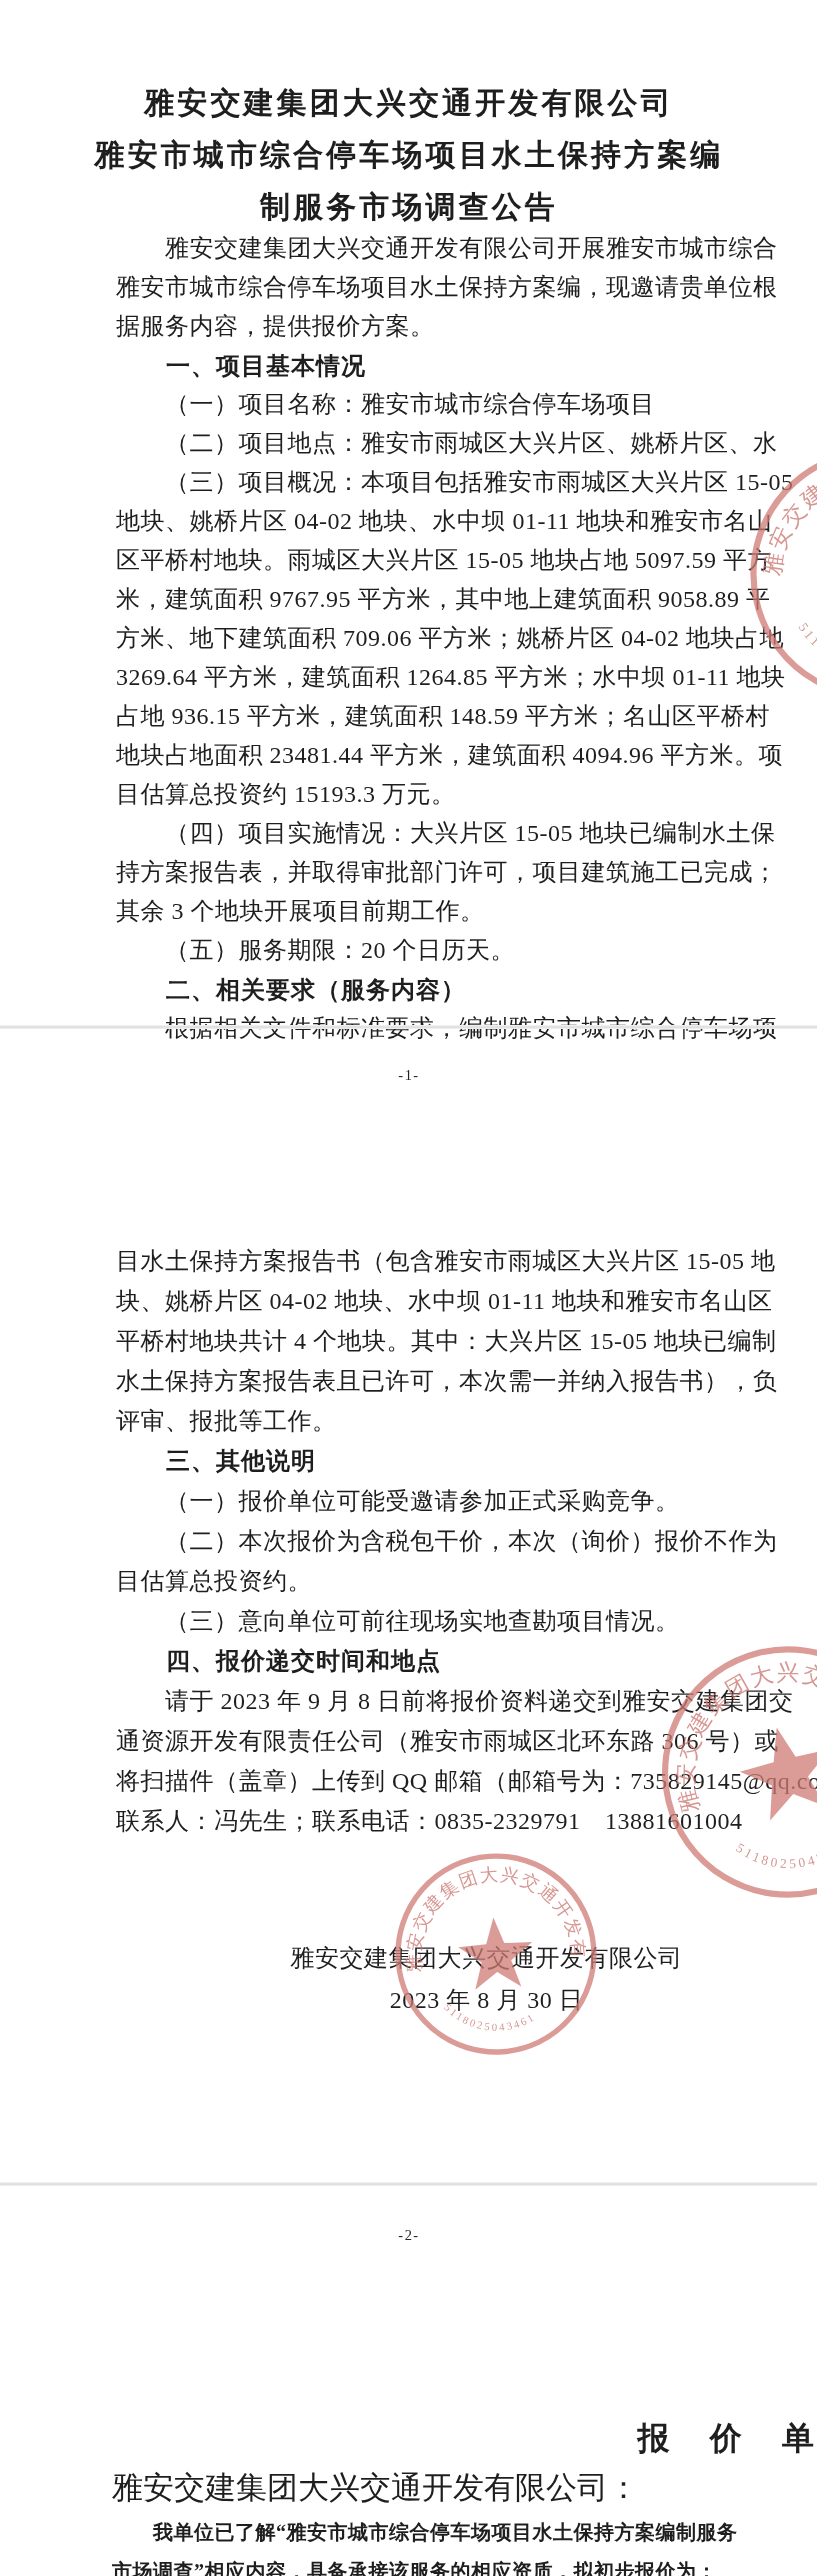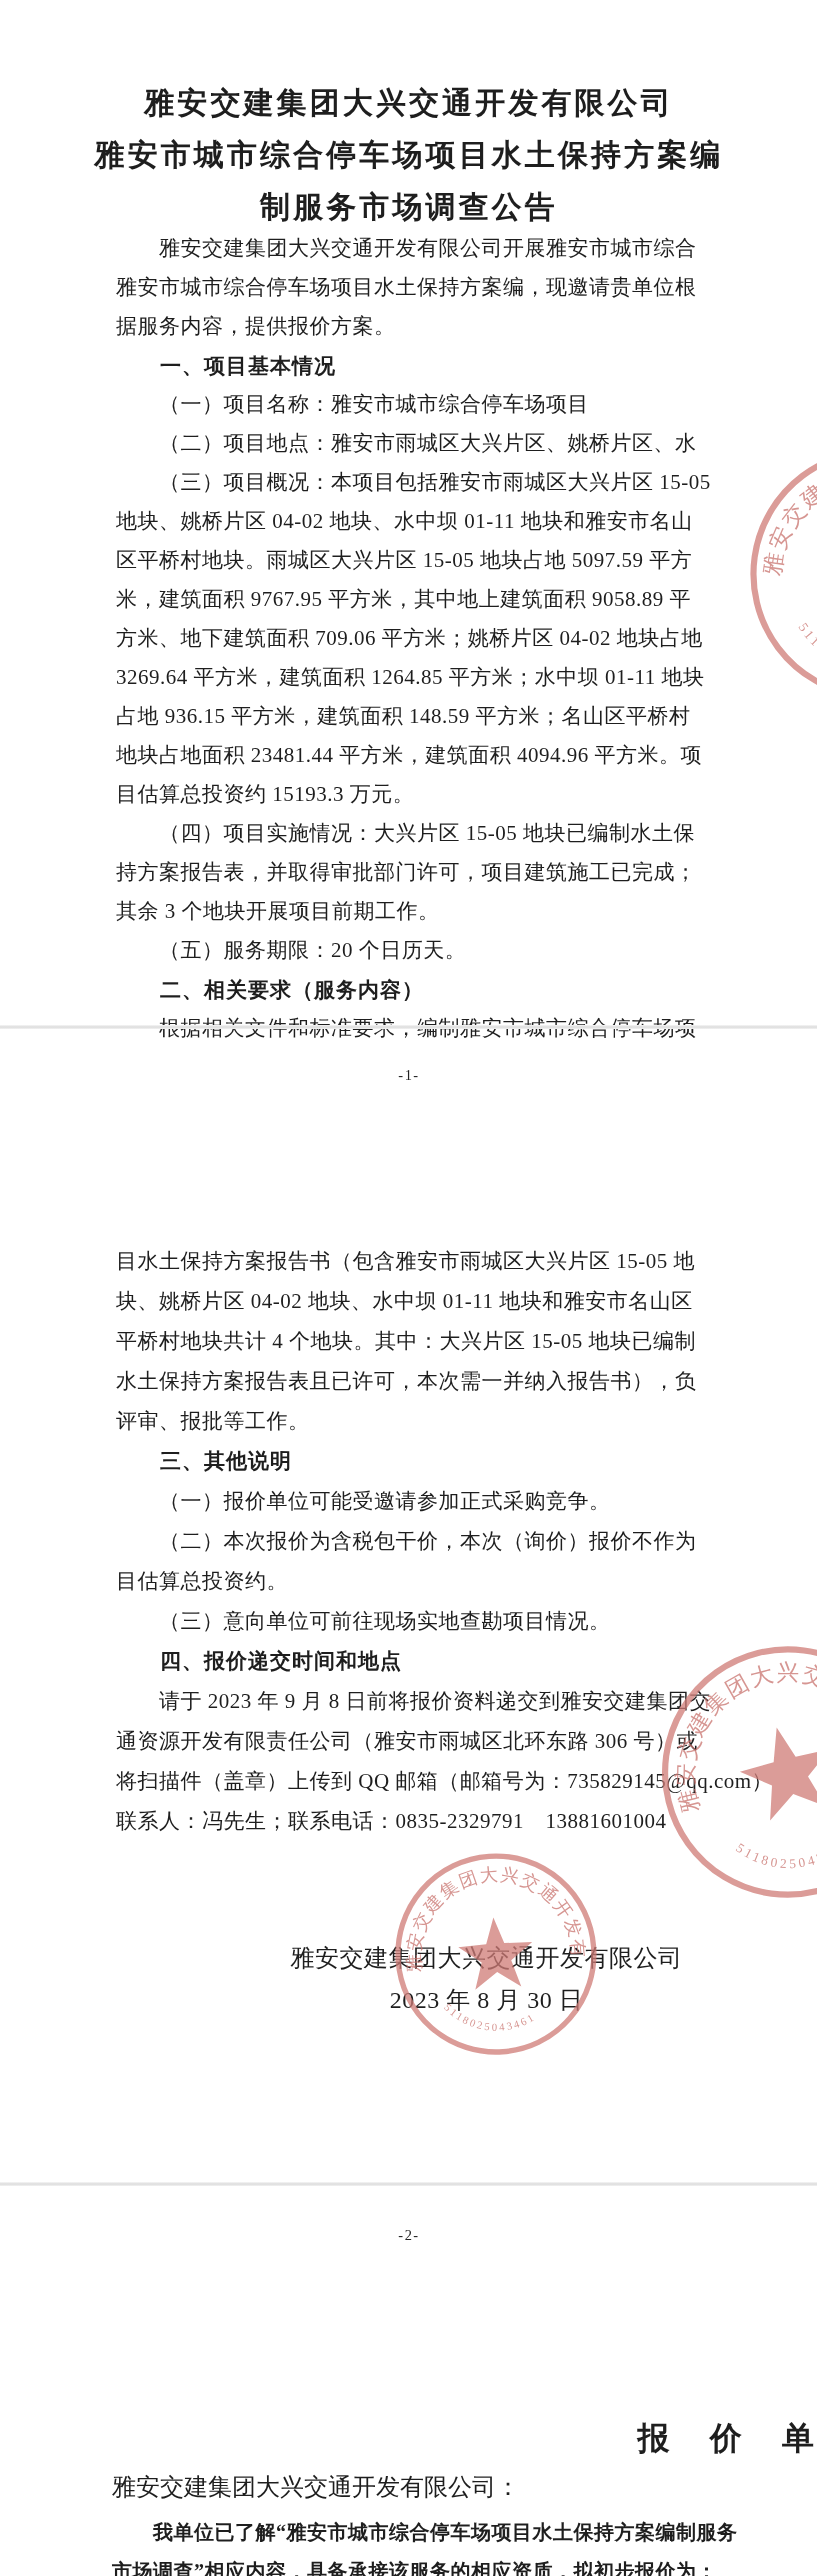--- a/index.html
+++ b/index.html
@@ -2,36 +2,36 @@
 <html style="font-size:8.2px"><head>
 <meta charset="utf-8">
 <style>
   html,body{margin:0;padding:0;background:#e9e9e9;}
   .page{position:relative;width:818px;height:3467px;margin:0 auto;background:#ffffff;overflow:hidden;
         font-family:"Liberation Serif","DejaVu Serif",serif;color:#1e1e1e;}
   
   .doc-title{position:absolute;top:77px;left:0;width:818px;text-align:center;}
   .doc-title .title-line{font-size:30px;font-weight:bold;line-height:52px;letter-spacing:3.1px;white-space:nowrap;}
   .p-lines{position:absolute;left:116px;width:670px;}
-  .p-lines .line{font-size:21px;line-height:39px;height:39px;letter-spacing:0.5px;white-space:nowrap;}
+  .p-lines .line{font-size:24px;line-height:39px;height:39px;letter-spacing:0.5px;white-space:nowrap;}
   .p1{top:229px;}
   .p2{top:1241px;}
   .p2 .line{line-height:40px;height:40px;}
   .line.h{font-family:"Liberation Sans","DejaVu Sans",sans-serif;font-weight:bold;letter-spacing:1px;}
   
   .hairline{position:absolute;left:0;width:818px;height:4.1px;
             background:linear-gradient(#f6f6f6,#dcdcdc 50%,#f2f2f2);}
   .pg-footer{position:absolute;left:0;width:818px;text-align:center;font-size:14.4px;letter-spacing:1.5px;color:#222;}
   
   .sign-block{position:absolute;top:1937px;left:247px;width:479px;text-align:center;}
   .sign-block div{font-size:24px;line-height:42px;white-space:nowrap;letter-spacing:0.5px;}
   
   .bj-title{position:absolute;top:2415px;left:0;width:818px;text-align:right;
             font-size:32px;font-weight:bold;line-height:46px;letter-spacing:4.1px;}
-  .salutation{position:absolute;top:2472px;left:112px;font-size:24px;line-height:31px;white-space:nowrap;}
+  .salutation{position:absolute;top:2472px;left:112px;font-size:31px;line-height:31px;white-space:nowrap;}
   .p3-intro{position:absolute;top:2513px;left:112px;width:670px;}
   .p3-intro .p3-intro-line{font-size:20px;font-weight:bold;line-height:39px;white-space:nowrap;letter-spacing:0.5px;}
   
   .stamp{position:absolute;opacity:0.75;}
   .stamp svg text{fill:#c9736e;}
   .stamp-a{left:742px;top:440px;transform:rotate(8deg);}
   .stamp-b{left:654px;top:1638px;transform:rotate(-14deg);}
   .stamp-c{left:389px;top:1847px;transform:rotate(-4deg);}
 </style>
 </head>

